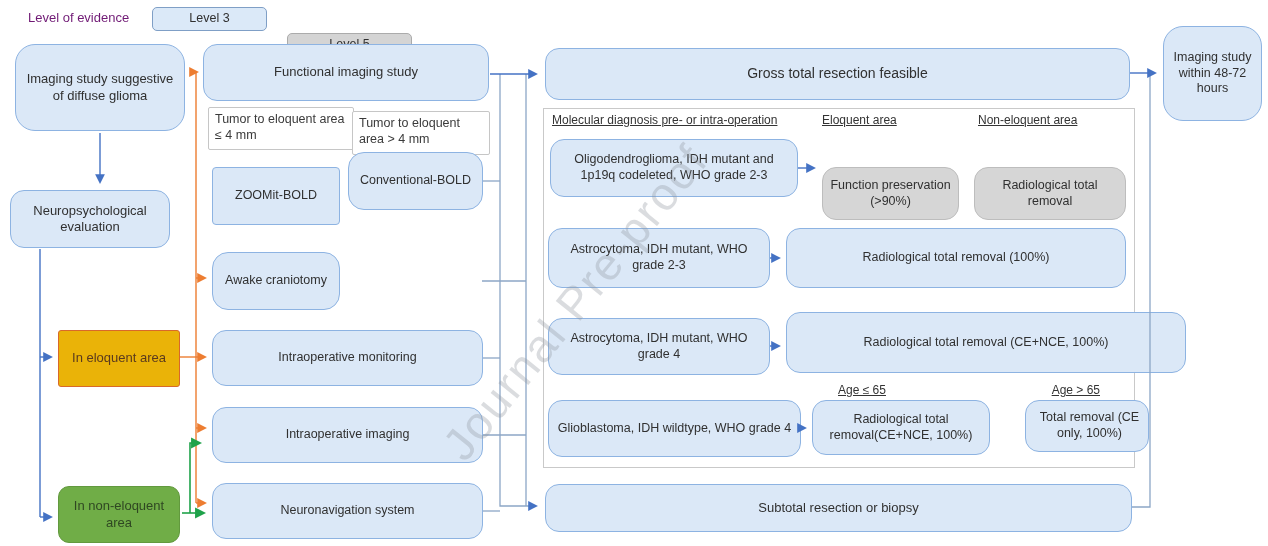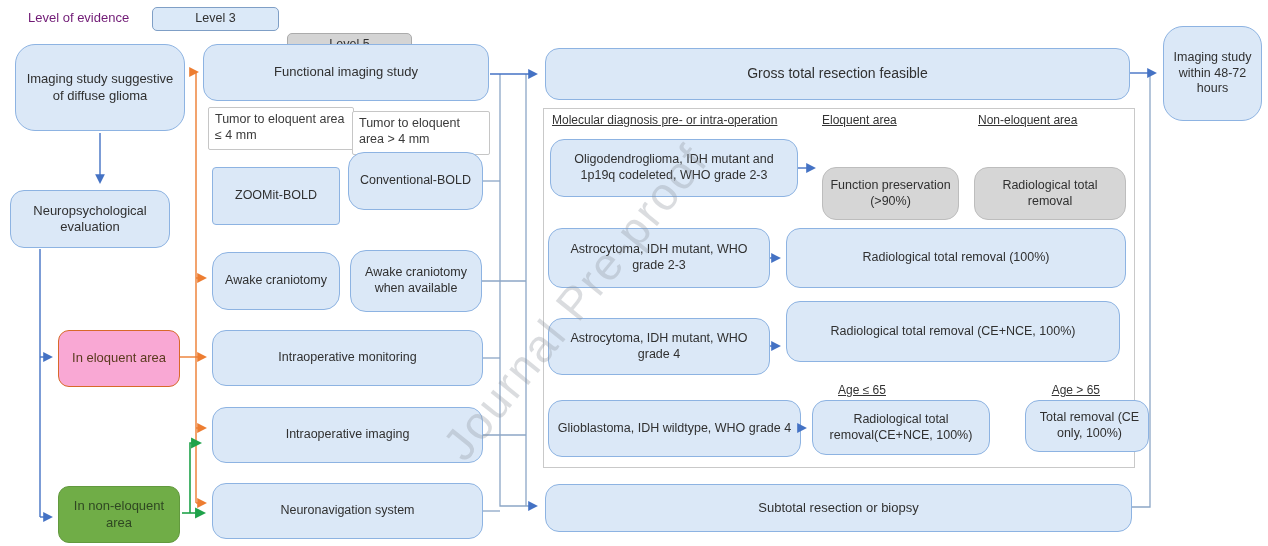--- a/index.html
+++ b/index.html
@@ -8,21 +8,21 @@
     font-family:"Liberation Sans", sans-serif;color:#303030;
   }
   .box{
     position:absolute;box-sizing:border-box;
     display:flex;align-items:center;justify-content:center;
     text-align:center;font-size:12.5px;line-height:1.25;padding:2px 6px;
   }
   .blue{background:#dbe8f7;border:1.4px solid #8db3e2;border-radius:14px;}
   .blue.big-r{border-radius:20px;}
   .gray{background:#d6d6d6;border:1px solid #bdbdbd;border-radius:14px;margin-top:26px;}
-  .orange{background:#f9a8d4;border:1px solid #d8692a;border-radius:11px;color:#5a3a1e;}
+  .orange{background:#eab308;border:1px solid #d8692a;border-radius:3px;color:#5a3a1e;}
   .green{background:#70ad47;border:1px solid #62993e;border-radius:11px;color:#2f4722;}
   .white-label{
     background:#ffffff;border:1px solid #c6c6c6;border-radius:2px;
     justify-content:flex-start;align-items:flex-start;text-align:left;
     font-size:12.5px;padding:4px 6px;color:#3a3a3a;
   }
   .chip{border-radius:5px;font-size:12.5px;}
   .chip.blue{background:#dbe9f8;border:1.2px solid #7f9fc6;}
   .chip.gray{background:#d4d4d4;border:1.2px solid #ababab;border-radius:5px;}
   .plain-label{position:absolute;font-size:13px;color:#701a75;}
@@ -39,55 +39,54 @@
     font-size:46px;letter-spacing:2px;color:#8f959e;opacity:0.32;white-space:nowrap;
     transform:rotate(-51deg);pointer-events:none;
   }
 </style>
 </head>
 <body>
 
 <div id="canvas">
 
   <div class="plain-label" style="left:28px;top:10px;">Level of evidence</div>
-  <div class="box chip blue" style="left:152px;top:7px;width:127px;height:24px;text-align:center;">Level 3</div>
+  <div class="box chip blue" style="left:152px;top:7px;width:115px;height:24px;text-align:center;">Level 3</div>
   <div class="box chip gray" style="left:287px;top:7px;width:125px;height:24px;">Level 5</div>
 
   <div class="box blue big-r" style="left:15px;top:44px;width:170px;height:87px;font-size:13px;">Imaging study suggestive of diffuse glioma</div>
   <div class="box blue" style="left:10px;top:190px;width:160px;height:58px;font-size:13px;">Neuropsychological evaluation</div>
   <div class="box orange" style="left:58px;top:330px;width:122px;height:57px;font-size:13px;">In eloquent area</div>
   <div class="box green" style="left:58px;top:486px;width:122px;height:57px;font-size:13px;">In non-eloquent area</div>
 
   <div class="box blue" style="left:203px;top:44px;width:286px;height:57px;font-size:13px;">Functional imaging study</div>
   <div class="box white-label" style="left:208px;top:107px;width:146px;height:43px;">Tumor to eloquent area ≤ 4 mm</div>
   <div class="box white-label" style="left:352px;top:111px;width:138px;height:44px;">Tumor to eloquent area &gt; 4 mm</div>
   <div class="box blue" style="left:212px;top:152px;width:128px;height:58px;border-radius:4px;margin-top:15px;">ZOOMit-BOLD</div>
   <div class="box blue" style="left:348px;top:152px;width:135px;height:58px;border-radius:16px;">Conventional-BOLD</div>
   <div class="box blue" style="left:212px;top:252px;width:128px;height:58px;border-radius:16px;">Awake craniotomy</div>
-  <div class="box blue" style="left:350px;top:250px;width:132px;height:62px;border-radius:16px;">Awake craniotomy when available</div>
   <div class="box blue" style="left:212px;top:330px;width:271px;height:56px;">Intraoperative monitoring</div>
   <div class="box blue" style="left:212px;top:407px;width:271px;height:56px;">Intraoperative imaging</div>
   <div class="box blue" style="left:212px;top:483px;width:271px;height:56px;">Neuronavigation system</div>
 
   <div class="box blue" style="left:545px;top:48px;width:585px;height:52px;font-size:14px;">Gross total resection feasible</div>
   <div class="panel-frame" style="left:543px;top:108px;width:592px;height:360px;"></div>
 
   <div class="col-label" style="left:552px;top:113px;">Molecular diagnosis pre- or intra-operation</div>
   <div class="col-label" style="left:822px;top:113px;">Eloquent area</div>
   <div class="col-label" style="left:978px;top:113px;">Non-eloquent area</div>
 
   <div class="box blue" style="left:550px;top:139px;width:248px;height:58px;">Oligodendroglioma, IDH mutant and 1p19q codeleted, WHO grade 2-3</div>
   <div class="box gray" style="left:822px;top:141px;width:137px;height:53px;">Function preservation (&gt;90%)</div>
   <div class="box gray" style="left:974px;top:141px;width:152px;height:53px;">Radiological total removal</div>
 
   <div class="box blue" style="left:548px;top:228px;width:222px;height:60px;">Astrocytoma, IDH mutant, WHO grade 2-3</div>
   <div class="box blue" style="left:786px;top:228px;width:340px;height:60px;">Radiological total removal (100%)</div>
 
   <div class="box blue" style="left:548px;top:318px;width:222px;height:57px;">Astrocytoma, IDH mutant, WHO grade 4</div>
-  <div class="box blue" style="left:786px;top:301px;width:334px;height:61px;">Radiological total removal (CE+NCE, 100%)</div>
+  <div class="box blue" style="left:786px;top:312px;width:400px;height:61px;">Radiological total removal (CE+NCE, 100%)</div>
 
   <div class="col-label" style="left:812px;top:383px;width:100px;text-align:center;">Age ≤ 65</div>
   <div class="col-label" style="left:1000px;top:383px;width:100px;text-align:right;">Age &gt; 65</div>
   <div class="box blue" style="left:548px;top:400px;width:253px;height:57px;">Glioblastoma, IDH wildtype, WHO grade 4</div>
   <div class="box blue" style="left:812px;top:400px;width:178px;height:55px;">Radiological total removal(CE+NCE, 100%)</div>
   <div class="box blue" style="left:1025px;top:400px;width:124px;height:52px;padding-left:11px;">Total removal (CE only, 100%)</div>
 
   <div class="box blue" style="left:545px;top:484px;width:587px;height:48px;font-size:13px;">Subtotal resection or biopsy</div>
 
   <div class="box blue big-r" style="left:1163px;top:26px;width:99px;height:95px;">Imaging study within 48-72 hours</div>

